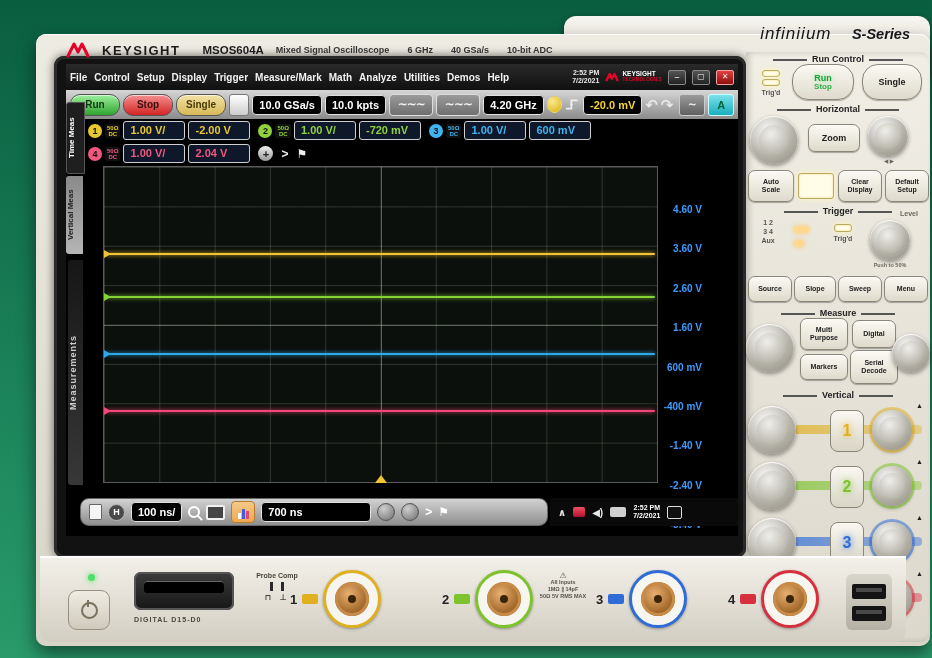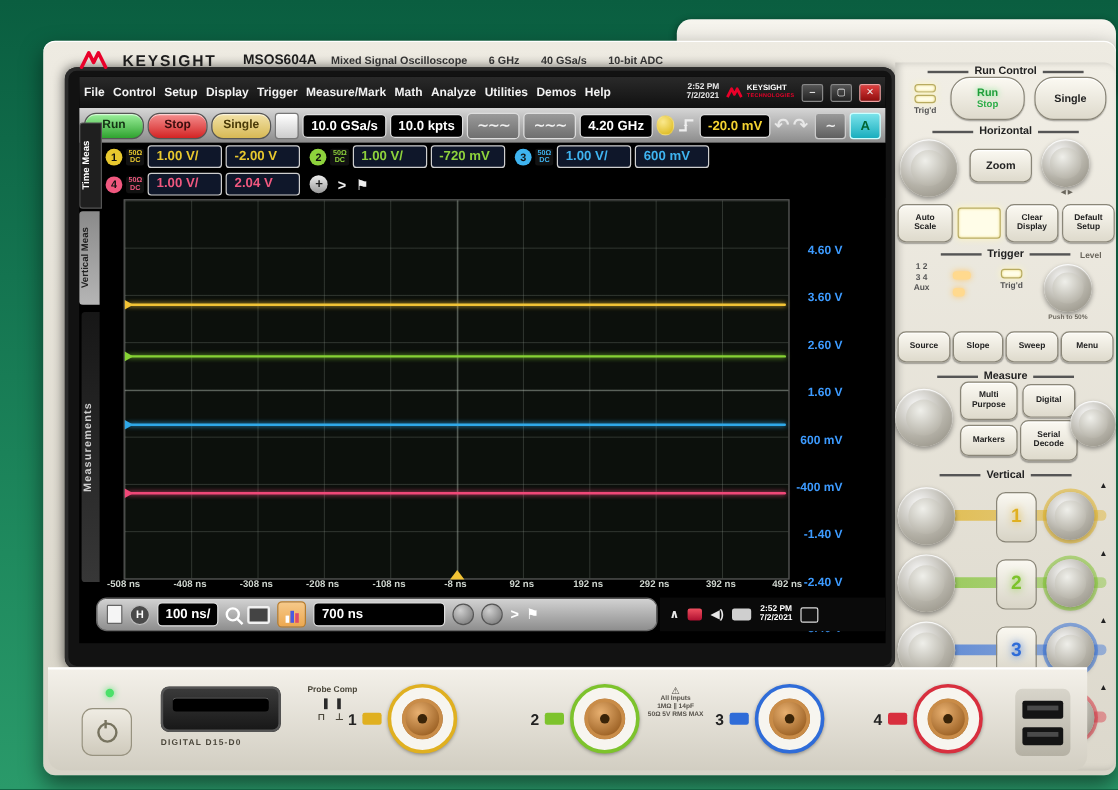--- a/index.html
+++ b/index.html
@@ -156,20 +156,24 @@
         <path d="M2 14 L8 2 L12 10 L16 2 L22 14" fill="none" stroke="#e90029" stroke-width="3" stroke-linecap="round" stroke-linejoin="round"></path>
       </svg>
     <span class="brand">KEYSIGHT</span>
     <span class="model">MSOS604A</span>
     <span class="mtype">Mixed Signal Oscilloscope</span>
     <span class="spec">6 GHz</span>
     <span class="spec">40 GSa/s</span>
     <span class="spec">10-bit ADC</span>
   </div>
 
+  <div class="a" id="serieslbl">
+    <span class="inf">infiniium</span>
+    <span class="ser">S-Series</span>
+  </div>
 
   <div class="a" id="bezel"></div>
 
   <div class="a" id="screen">
 
     <div class="a" id="menubar">
       <div id="menu-items">
           <span class="menu-item">File</span>
           <span class="menu-item">Control</span>
           <span class="menu-item">Setup</span>
@@ -292,33 +296,20 @@
         <div class="ylab" style="top: -6px;">4.60 V</div>
         <div class="ylab" style="top: 33.375px;">3.60 V</div>
         <div class="ylab" style="top: 72.75px;">2.60 V</div>
         <div class="ylab" style="top: 112.125px;">1.60 V</div>
         <div class="ylab" style="top: 151.5px;">600 mV</div>
         <div class="ylab" style="top: 190.875px;">-400 mV</div>
         <div class="ylab" style="top: 230.25px;">-1.40 V</div>
         <div class="ylab" style="top: 269.625px;">-2.40 V</div>
         <div class="ylab" style="top: 309px;">-3.40 V</div>
       </div>
-    <div class="a" id="xlabels">
-        <div class="xlab" style="left: -22px;">-508 ns</div>
-        <div class="xlab" style="left: 33.3px;">-408 ns</div>
-        <div class="xlab" style="left: 88.6px;">-308 ns</div>
-        <div class="xlab" style="left: 143.9px;">-208 ns</div>
-        <div class="xlab" style="left: 199.2px;">-108 ns</div>
-        <div class="xlab" style="left: 254.5px;">-8 ns</div>
-        <div class="xlab" style="left: 309.8px;">92 ns</div>
-        <div class="xlab" style="left: 365.1px;">192 ns</div>
-        <div class="xlab" style="left: 420.4px;">292 ns</div>
-        <div class="xlab" style="left: 475.7px;">392 ns</div>
-        <div class="xlab" style="left: 531px;">492 ns</div>
-      </div>
 
     <div class="a" id="hbar">
       <span class="pageicon"></span>
       <span class="hcirc">H</span>
       <span class="dfield">100 ns/</span>
       <span class="mag"></span>
       <span class="mon"></span>
       <span class="orangechip">
           <i class="b1"></i>
           <i class="b2"></i>

